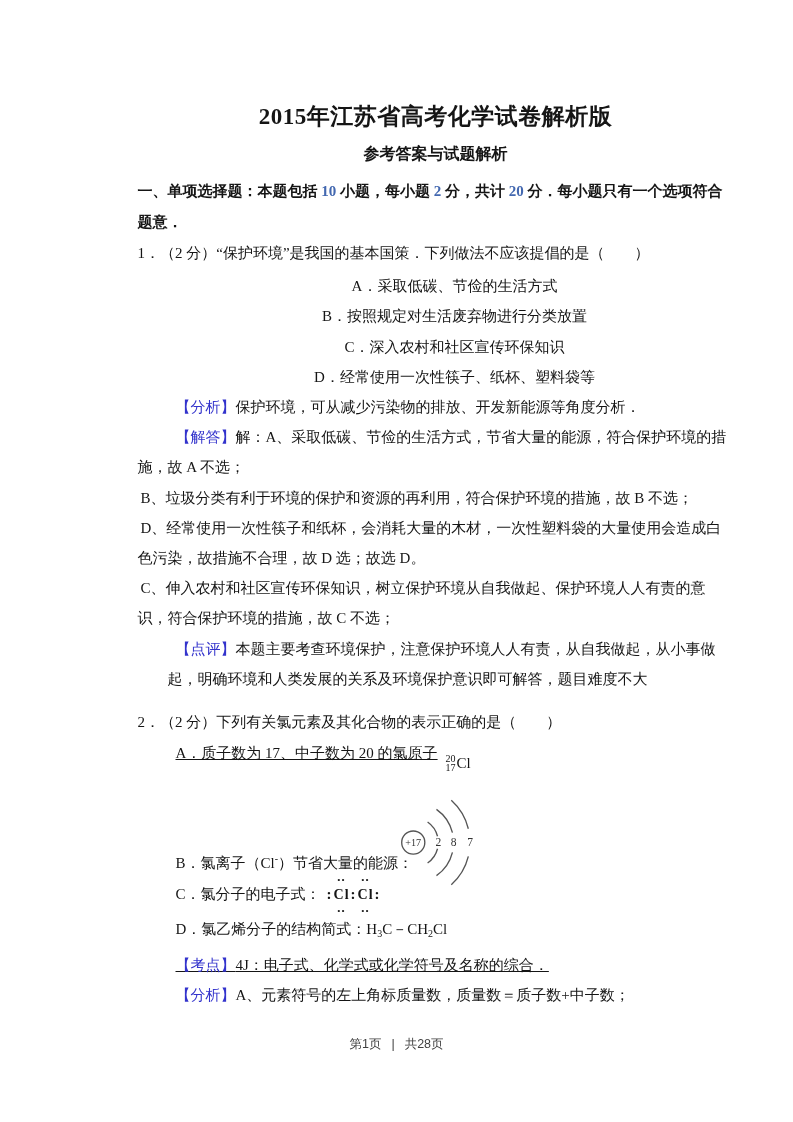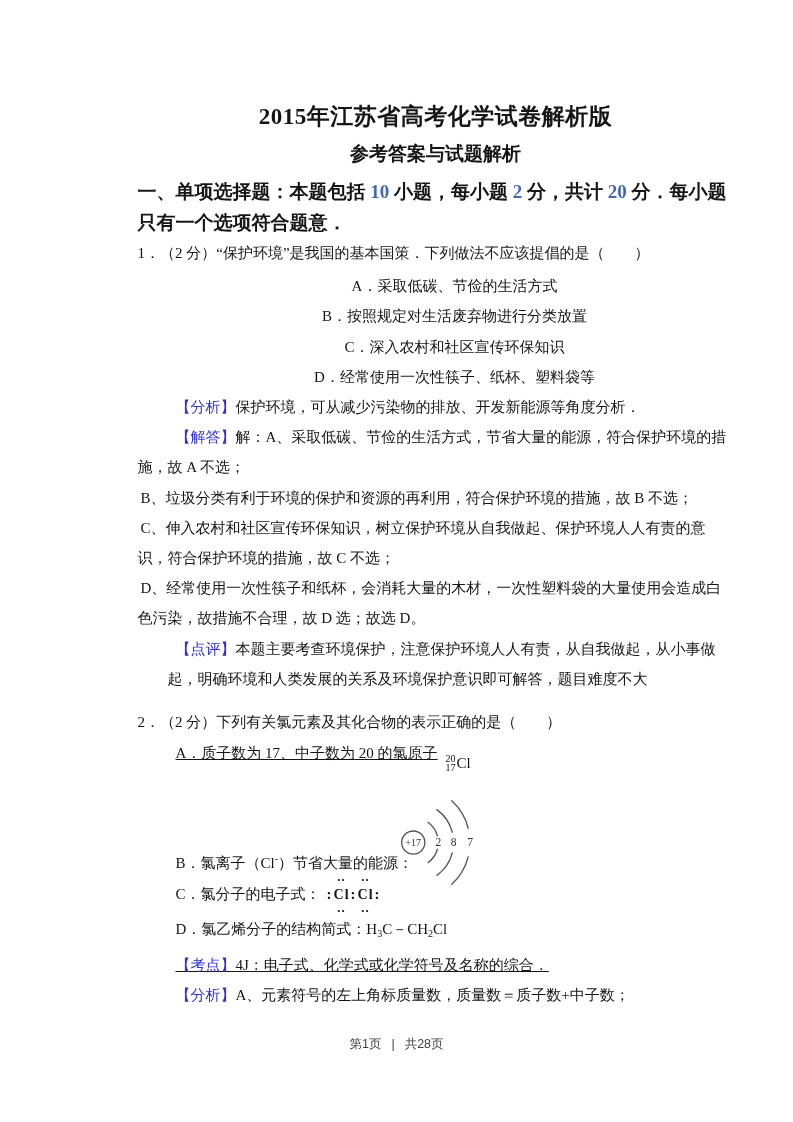--- a/index.html
+++ b/index.html
@@ -20,28 +20,28 @@
   }
   .doc-title {
     font-size:23px;
     font-weight:bold;
     text-align:center;
     line-height:32px;
     letter-spacing:0.5px;
   }
   .doc-subtitle {
     margin-top:12px;
-    font-size:19px;
+    font-size:16px;
     font-weight:bold;
     text-align:center;
     line-height:18px;
   }
   .section-header {
     margin-top:13px;
-    font-size:19px;
+    font-size:15px;
     font-weight:bold;
     line-height:31px;
   }
   .line, .para {
     font-size:15px;
     line-height:30.2px;
   }
   .stem   { }
   .opt    { margin-left:38px; }
   .hang   { text-indent:38px; }   
@@ -112,22 +112,22 @@
       <div class="line opt">C．深入农村和社区宣传环保知识</div>
       <div class="line opt">D．经常使用一次性筷子、纸杯、塑料袋等</div>
     </div>
 
 
     <p class="para hang"><span class="blue">【分析】</span><span>保护环境，可从减少污染物的排放、开发新能源等角度分析．</span></p>
 
     <p class="para hang"><span class="blue">【解答】</span><span>解：A、采取低碳、节俭的生活方式，节省大量的能源，符合保护环境的措施，故 A 不选；</span></p>
 
     <p class="para cont">B、垃圾分类有利于环境的保护和资源的再利用，符合保护环境的措施，故 B 不选；</p>
+    <p class="para cont">D、经常使用一次性筷子和纸杯，会消耗大量的木材，一次性塑料袋的大量使用会造成白色污染，故措施不合理，故 D 选；故选 D。</p>
     <p class="para cont">C、伸入农村和社区宣传环保知识，树立保护环境从自我做起、保护环境人人有责的意识，符合保护环境的措施，故 C 不选；</p>
-    <p class="para cont">D、经常使用一次性筷子和纸杯，会消耗大量的木材，一次性塑料袋的大量使用会造成白色污染，故措施不合理，故 D 选；故选 D。</p>
 
     <p class="para hang2"><span class="blue">【点评】</span><span>本题主要考查环境保护，注意保护环境人人有责，从自我做起，从小事做起，明确环境和人类发展的关系及环境保护意识即可解答，题目难度不大</span></p>
 
     <div class="line stem mt13">2．（2 分）下列有关氯元素及其化合物的表示正确的是（　　）</div>
 
     <div class="line opt mt1">
       <span>A．质子数为 17、中子数为 20 的氯原子</span><span class="isotope">
           <span class="iso-stack">
             <span>20</span>
             <span>17</span>

